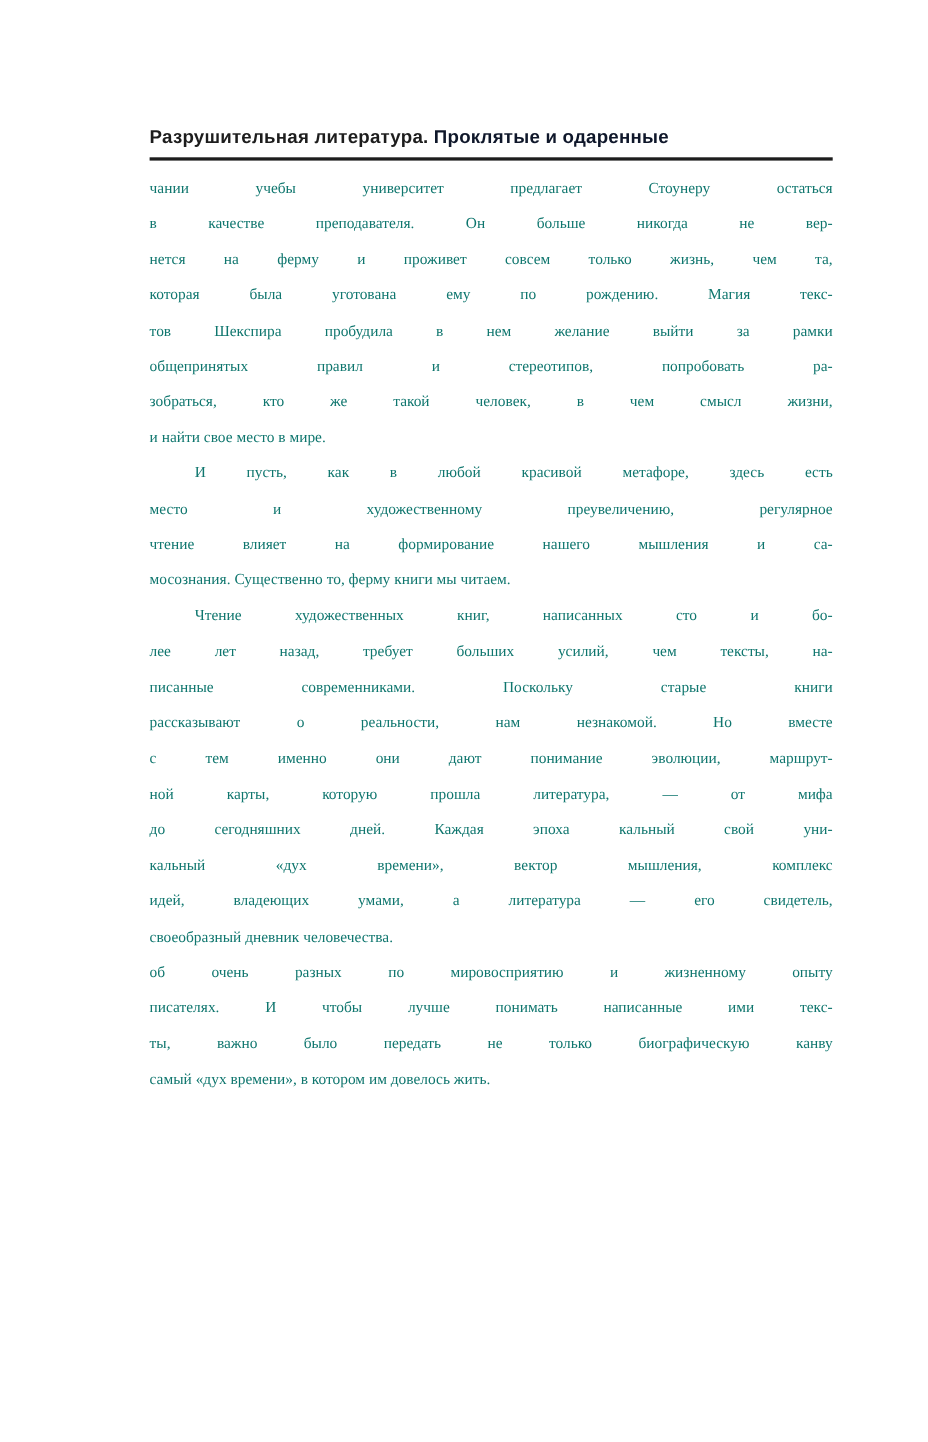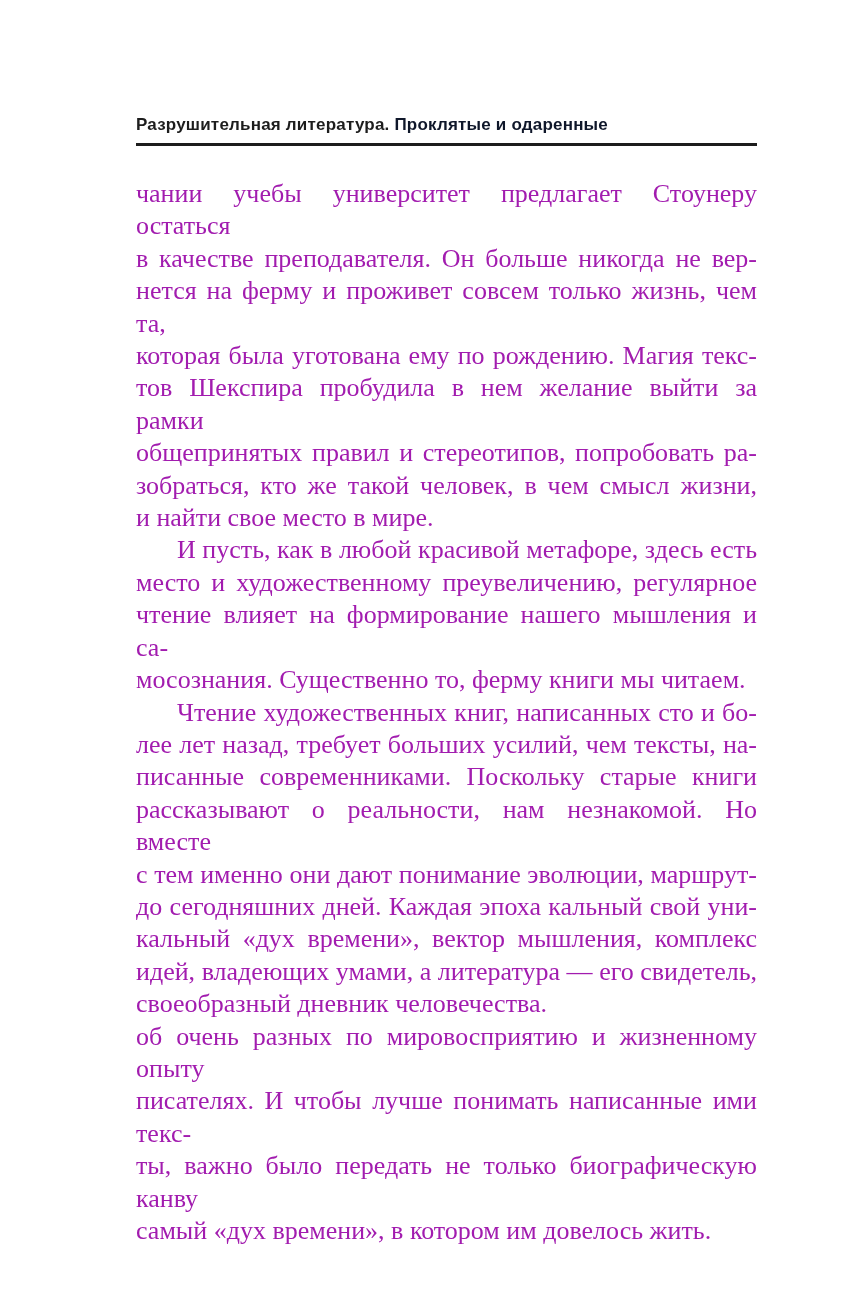--- a/index.html
+++ b/index.html
@@ -35,25 +35,25 @@
   .running-head .section {
     font-weight: 700;
     color: #0f172a;
   }
   .rule {
     margin-top: 8px;
     height: 3px;
     background: #1d1d1d;
   }
   .page-body {
-    margin-top: 32px;
+    margin-top: 10px;
     font-family: "Liberation Serif", "DejaVu Serif", serif;
-    font-size: 26px;
+    font-size: 14px;
     line-height: 32.4px;
-    color: #a21caf;
+    color: #0f766e;
   }
   .line {
     text-align: justify;
     text-align-last: justify;
   }
   .line.indent {
     padding-left: 41px;
   }
   .line.last {
     text-align-last: left;
@@ -81,20 +81,21 @@
         <div class="line last">и найти свое место в мире.</div>
         <div class="line indent">И пусть, как в любой красивой метафоре, здесь есть</div>
         <div class="line">место и художественному преувеличению, регулярное</div>
         <div class="line">чтение влияет на формирование нашего мышления и са-</div>
         <div class="line last">мосознания. Существенно то, ферму книги мы читаем.</div>
         <div class="line indent">Чтение художественных книг, написанных сто и бо-</div>
         <div class="line">лее лет назад, требует больших усилий, чем тексты, на-</div>
         <div class="line">писанные современниками. Поскольку старые книги</div>
         <div class="line">рассказывают о реальности, нам незнакомой. Но вместе</div>
         <div class="line">с тем именно они дают понимание эволюции, маршрут-</div>
+        <div class="line">ной карты, которую прошла литература, — от мифа</div>
         <div class="line">до сегодняшних дней. Каждая эпоха кальный свой уни-</div>
         <div class="line">кальный «дух времени», вектор мышления, комплекс</div>
         <div class="line">идей, владеющих умами, а литература — его свидетель,</div>
         <div class="line last">своеобразный дневник человечества.</div>
         <div class="line">об очень разных по мировосприятию и жизненному опыту</div>
         <div class="line">писателях. И чтобы лучше понимать написанные ими текс-</div>
         <div class="line">ты, важно было передать не только биографическую канву</div>
         <div class="line last">самый «дух времени», в котором им довелось жить.</div>
       </div>
   </div>

